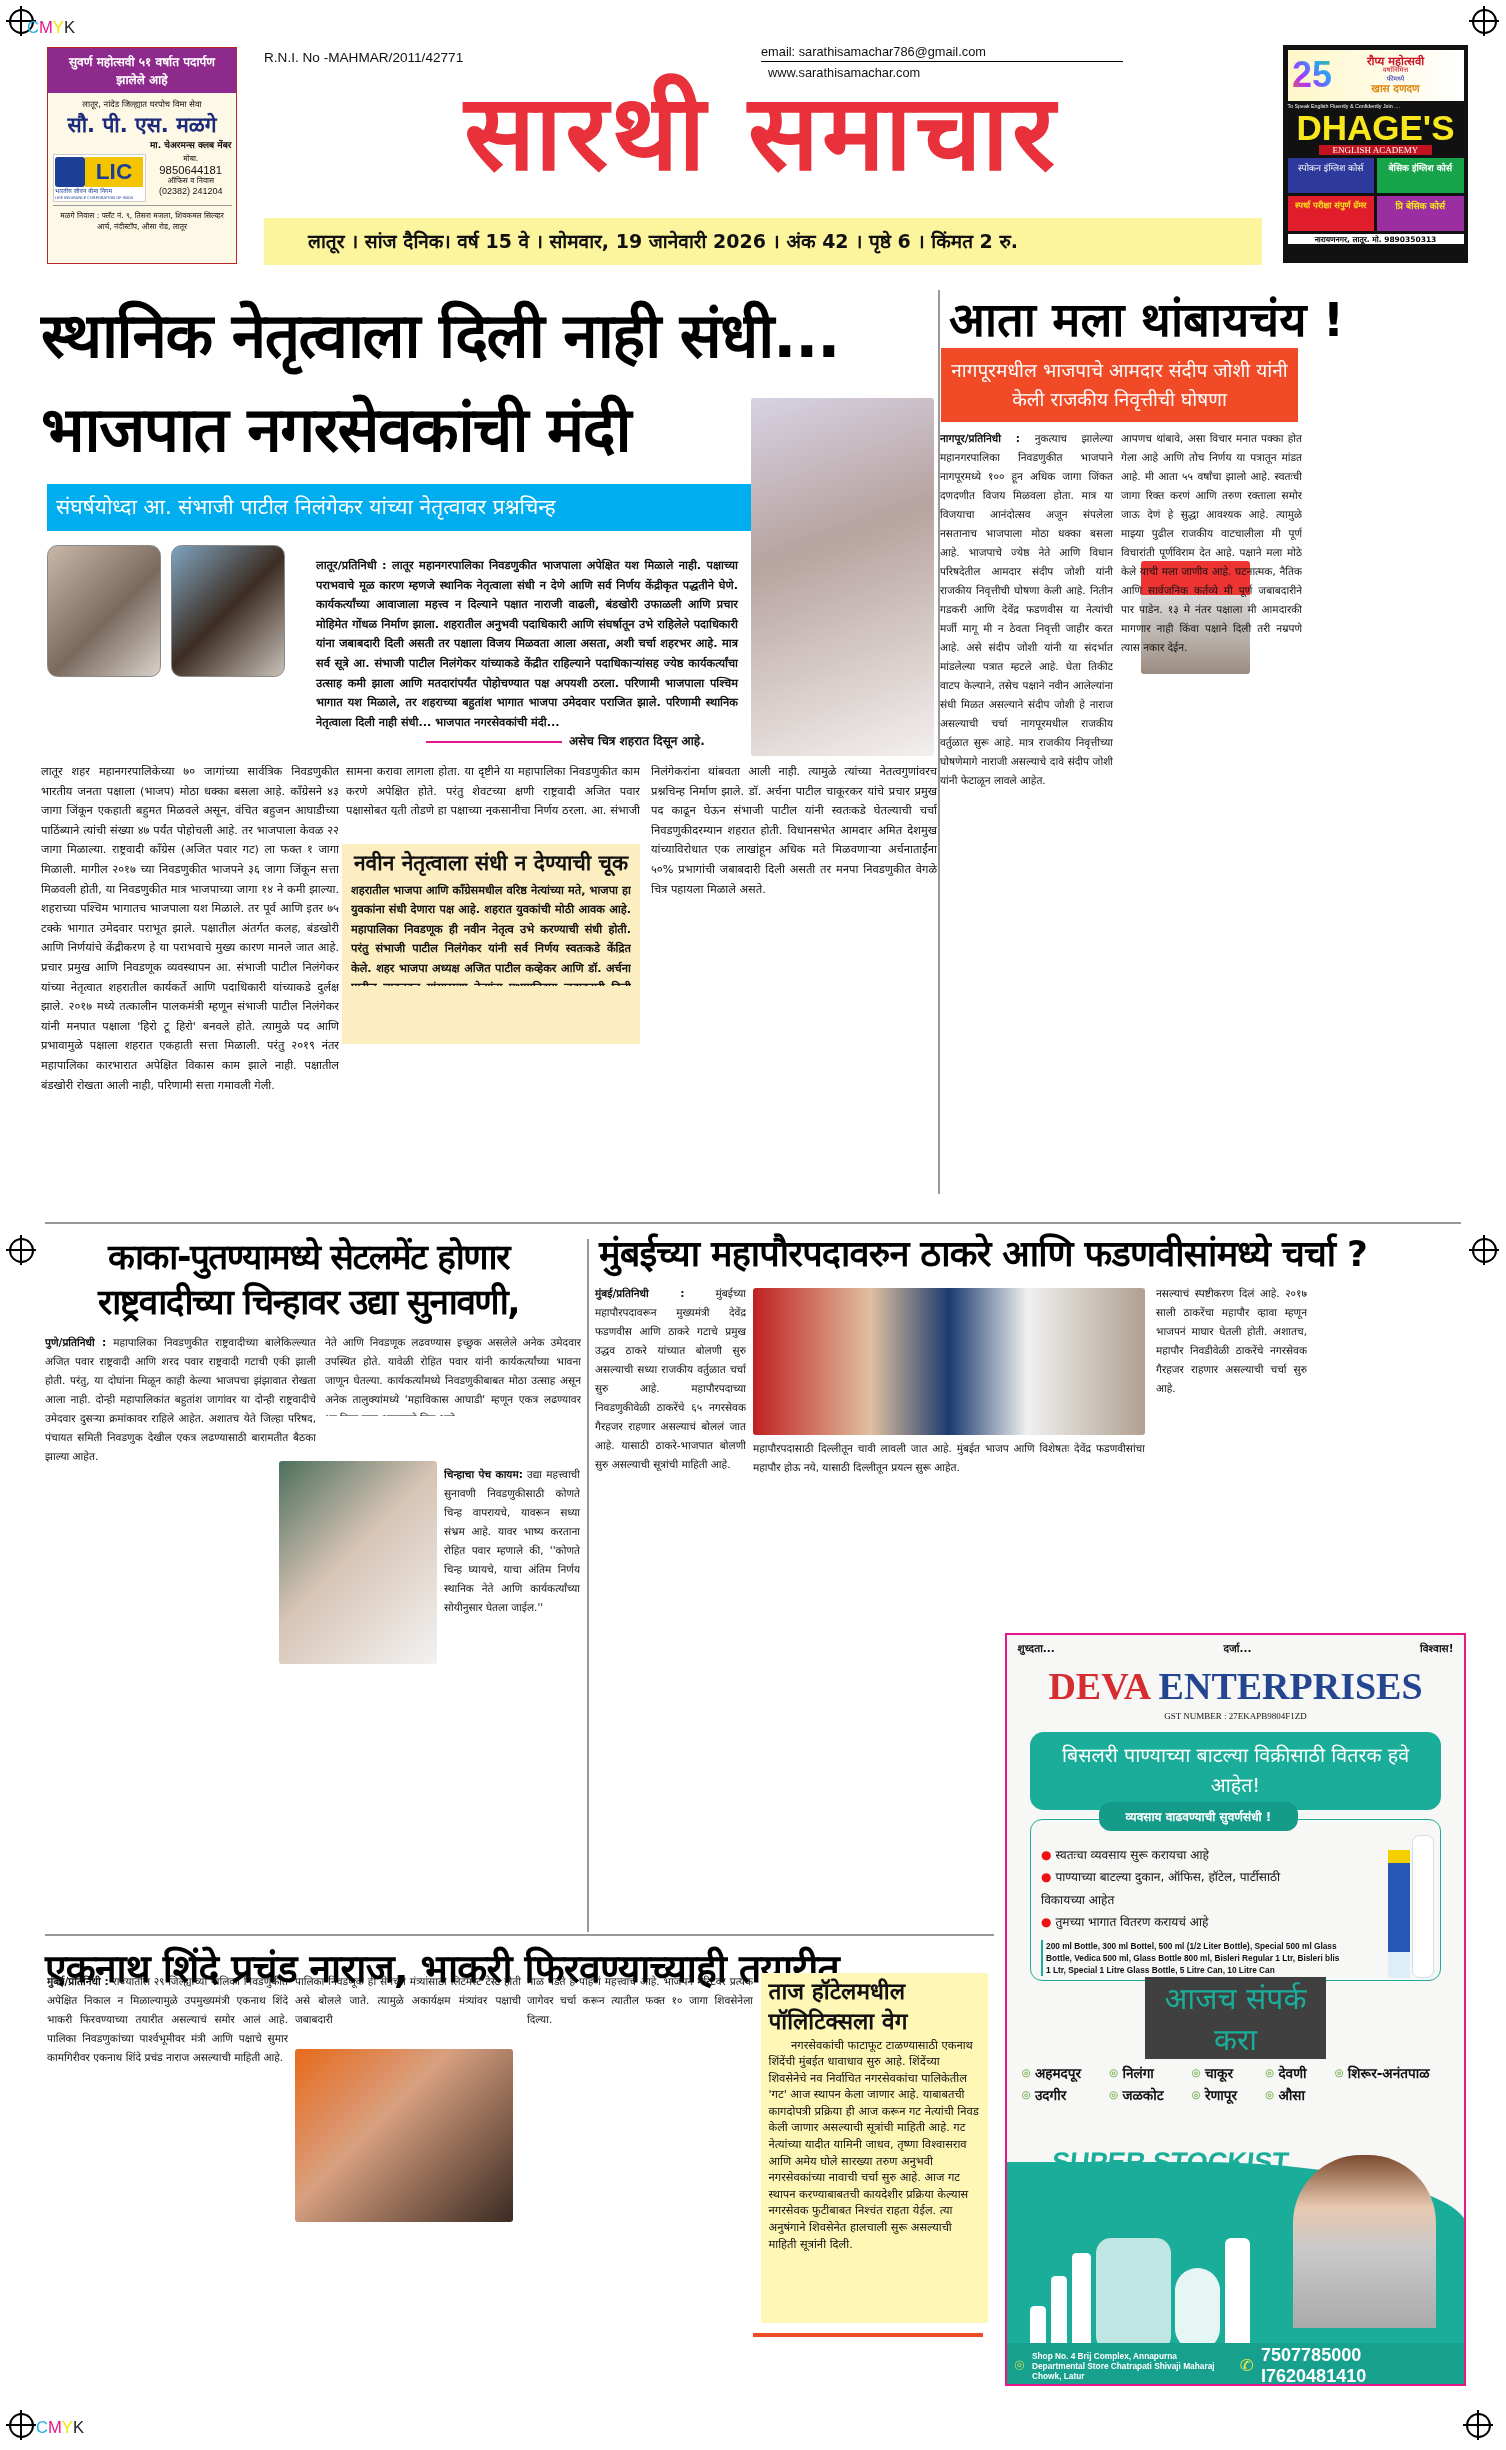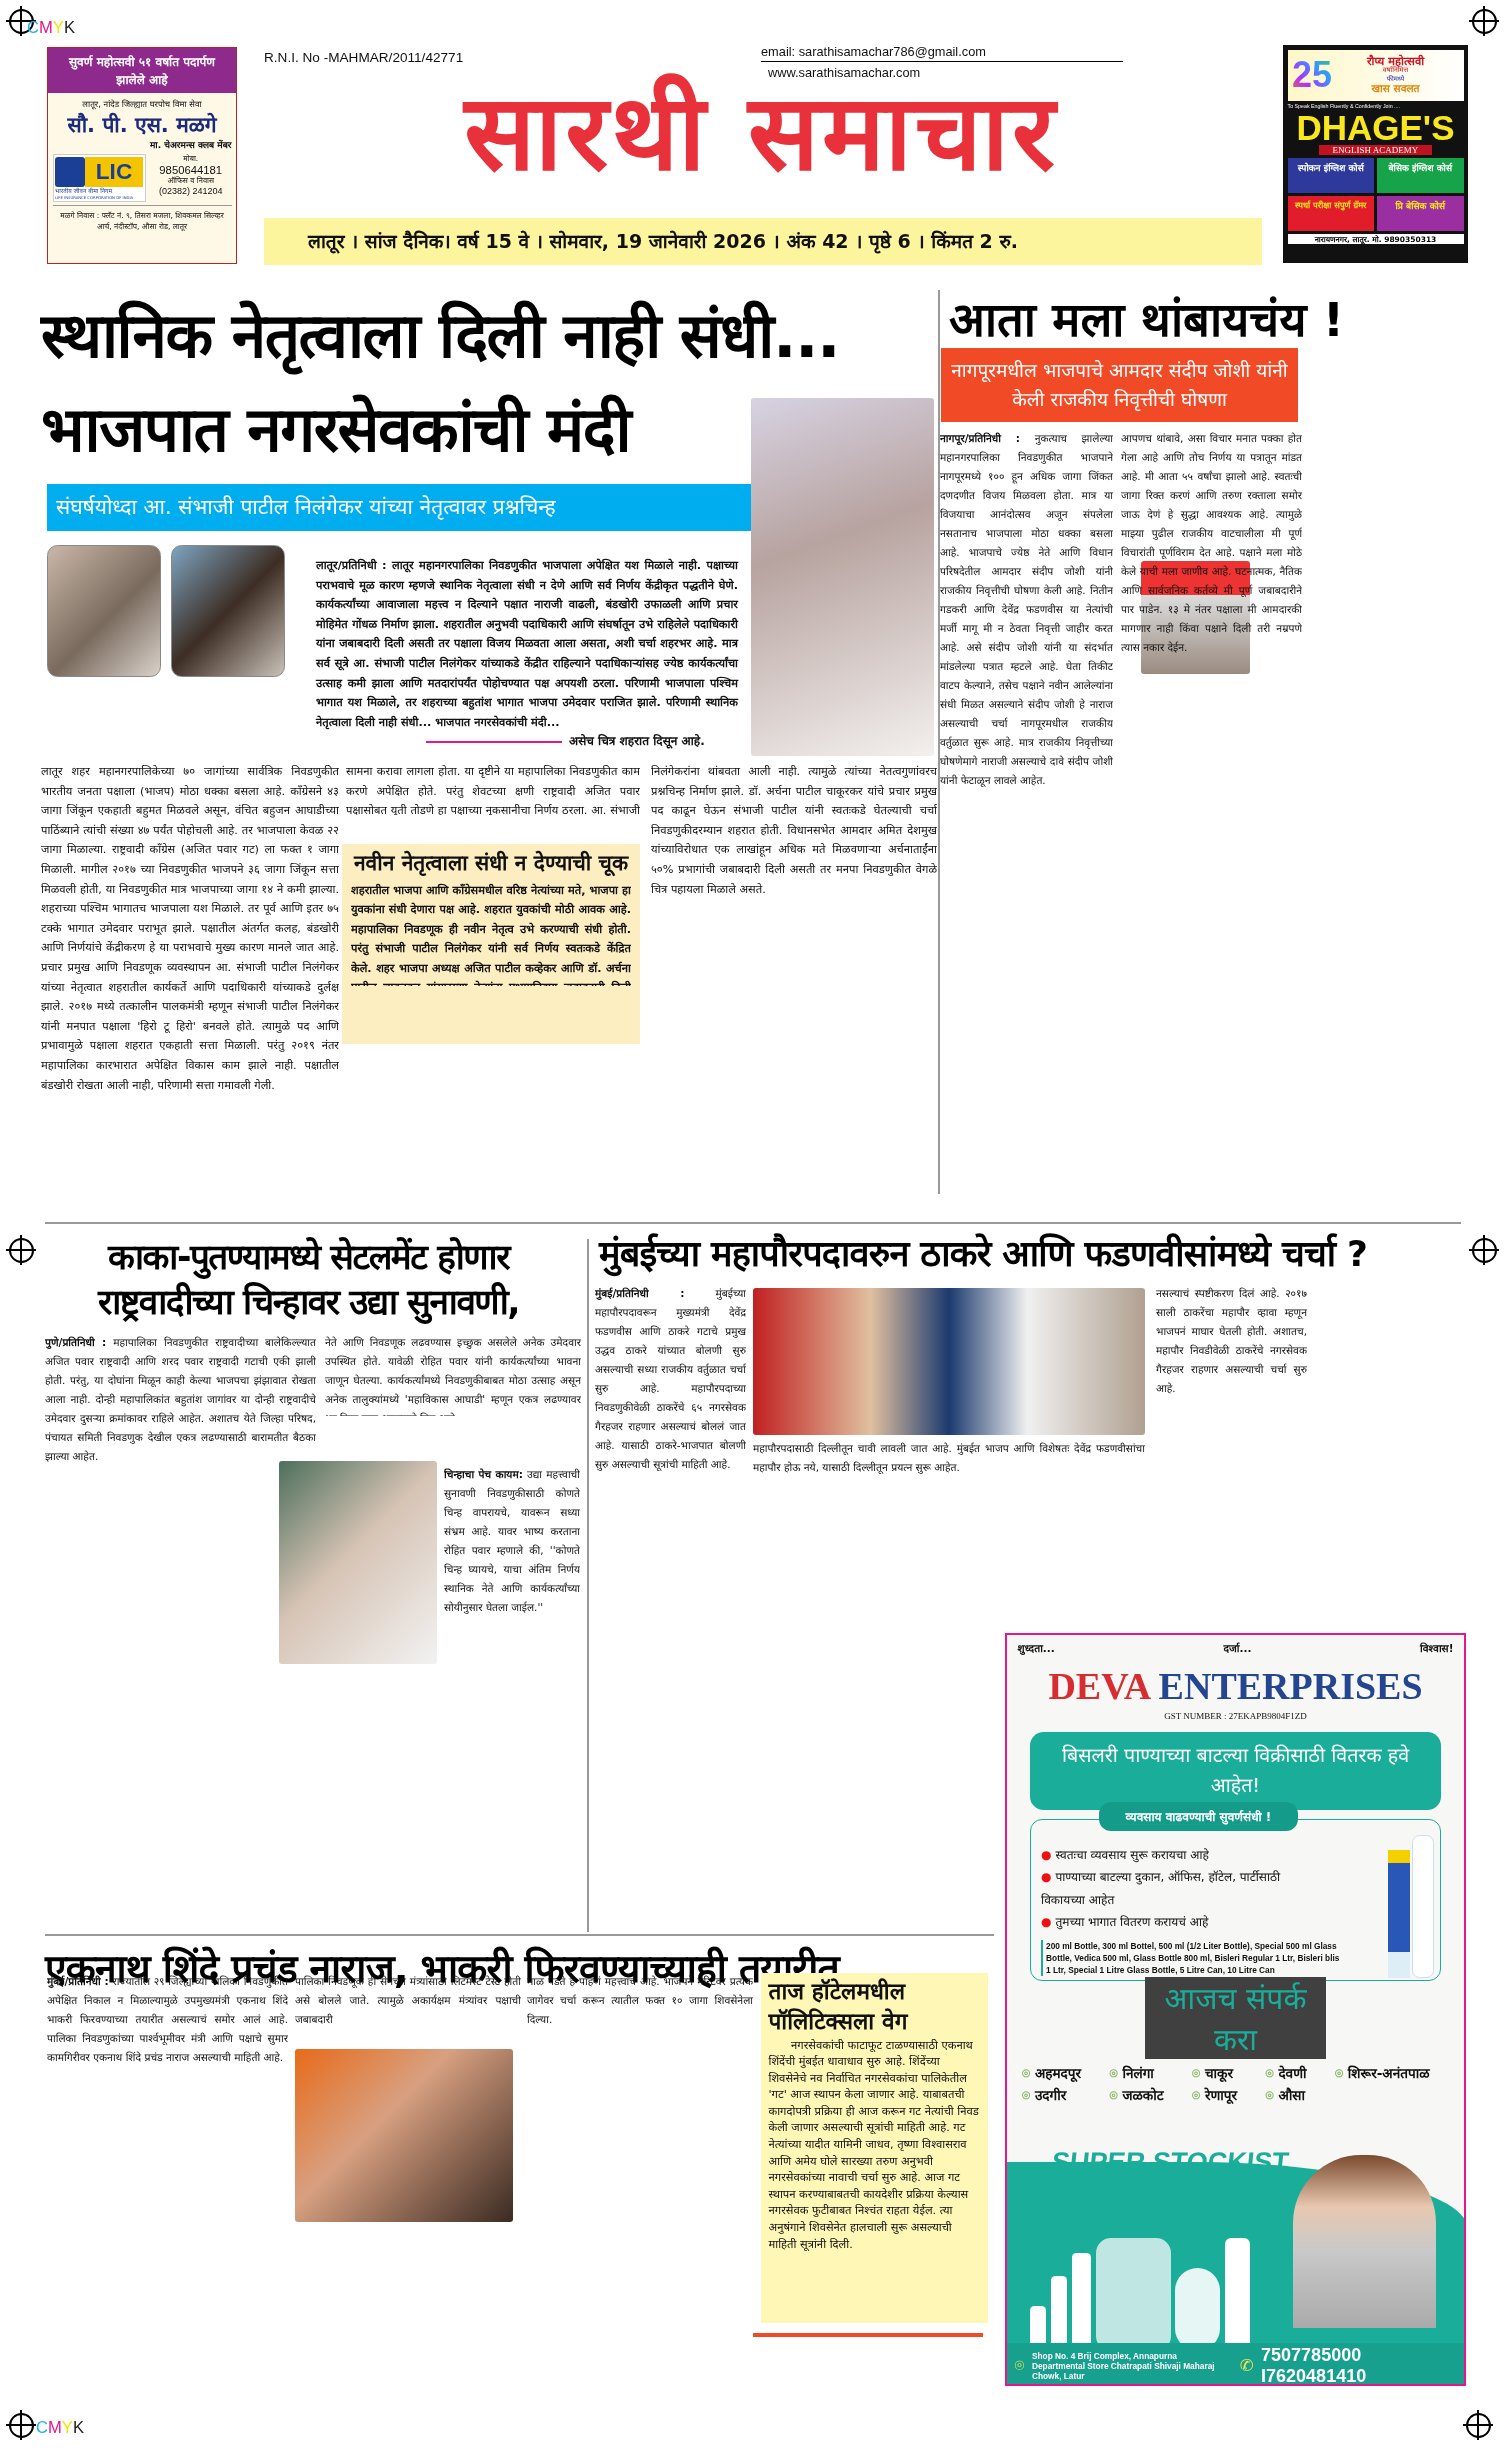--- a/index.html
+++ b/index.html
@@ -69,28 +69,28 @@
 <div class="abs" style="left:260px;top:69px;width:1002px;text-align:center;font-size:105px;font-weight:bold;color:#e8313a;letter-spacing:3px;line-height:128px">सारथी समाचार</div>
 <div class="abs" style="left:264px;top:218px;width:998px;height:47px;background:#fdf59e;font-size:19px;font-weight:bold;line-height:47px;padding-left:44px;white-space:nowrap;overflow:hidden">लातूर । सांज दैनिक। वर्ष 15 वे । सोमवार, 19 जानेवारी 2026 । अंक 42 । पृष्ठे 6 । किंमत 2 रु.</div>
 
 <div class="abs" style="left:1283px;top:45px;width:185px;height:218px;background:#111;padding:4.5px">
   <div style="background:linear-gradient(90deg,#fff7c8,#fff);height:51px;display:flex;align-items:center;padding:1.5px 4.5px">
     <div style="font:bold 36px 'Liberation Sans',sans-serif;background:linear-gradient(45deg,#e63,#a3f,#39f,#3c6);-webkit-background-clip:text;color:transparent">25</div>
     <div style="text-align:center;flex:1;font-size:6.8px;line-height:9px;color:#c12">
       <div style="font-size:11.3px;font-weight:bold">रौप्य महोत्सवी</div>
       <div>वर्षानिमित्त</div>
       <div style="color:#2a2ab0">फीमध्ये</div>
-      <div style="font-size:10.5px;font-weight:bold;color:#d81">खास सवलत</div>
+      <div style="font-size:10.5px;font-weight:bold;color:#d81">खास दणदण</div>
     </div>
   </div>
   <div style="color:#fff;font-size:5.3px;margin-top:2.3px;font-family:'Liberation Sans',sans-serif">To Speak English Fluently &amp; Confidently Join ....</div>
   <div style="color:#f8e71c;font:bold 35px 'Liberation Sans',sans-serif;text-align:center;line-height:35px;margin-top:1.5px">DHAGE'S</div>
   <div style="background:#c1121f;color:#fff;font:9px 'Liberation Serif',serif;text-align:center;width:113px;margin:0 auto">ENGLISH ACADEMY</div>
   <div style="display:grid;grid-template-columns:1fr 1fr;gap:3px;margin-top:3px">
-    <div style="background:#2d3a9c;color:#fff;text-align:center;font-size:9px;font-weight:bold;height:35px;padding-top:3px">स्पोकन इंग्लिश कोर्स</div>
+    <div style="background:#2d3a9c;color:#fff;text-align:center;font-size:9px;font-weight:normal;height:35px;padding-top:3px">स्पोकन इंग्लिश कोर्स</div>
     <div style="background:#16a34a;color:#fff;text-align:center;font-size:9px;font-weight:bold;height:35px;padding-top:3px">बेसिक इंग्लिश कोर्स</div>
     <div style="background:#e11d2b;color:#f8e71c;text-align:center;font-size:8.3px;font-weight:bold;height:35px;padding-top:3px">स्पर्धा परीक्षा संपुर्ण ग्रॅमर</div>
     <div style="background:#9b2ea0;color:#f8e71c;text-align:center;font-size:9px;font-weight:bold;height:35px;padding-top:3px">प्रि बेसिक कोर्स</div>
   </div>
   <div style="background:#fff;color:#000;font-size:7.5px;text-align:center;margin-top:3px;font-weight:bold">नारायणनगर, लातूर. मो. 9890350313</div>
 </div>
 
 <div class="abs hl" style="left:41px;top:298px;font-size:62px;line-height:75px;white-space:nowrap">स्थानिक नेतृत्वाला दिली नाही संधी...</div>
 <div class="abs hl" style="left:41px;top:392px;font-size:62px;line-height:75px;white-space:nowrap">भाजपात नगरसेवकांची मंदी</div>
 <div class="abs" style="left:47px;top:484px;width:704px;height:47px;background:#00aeef;color:#fff;font-size:21px;line-height:47px;padding-left:9px;white-space:nowrap">संघर्षयोध्दा आ. संभाजी पाटील निलंगेकर यांच्या नेतृत्वावर प्रश्नचिन्ह</div>

